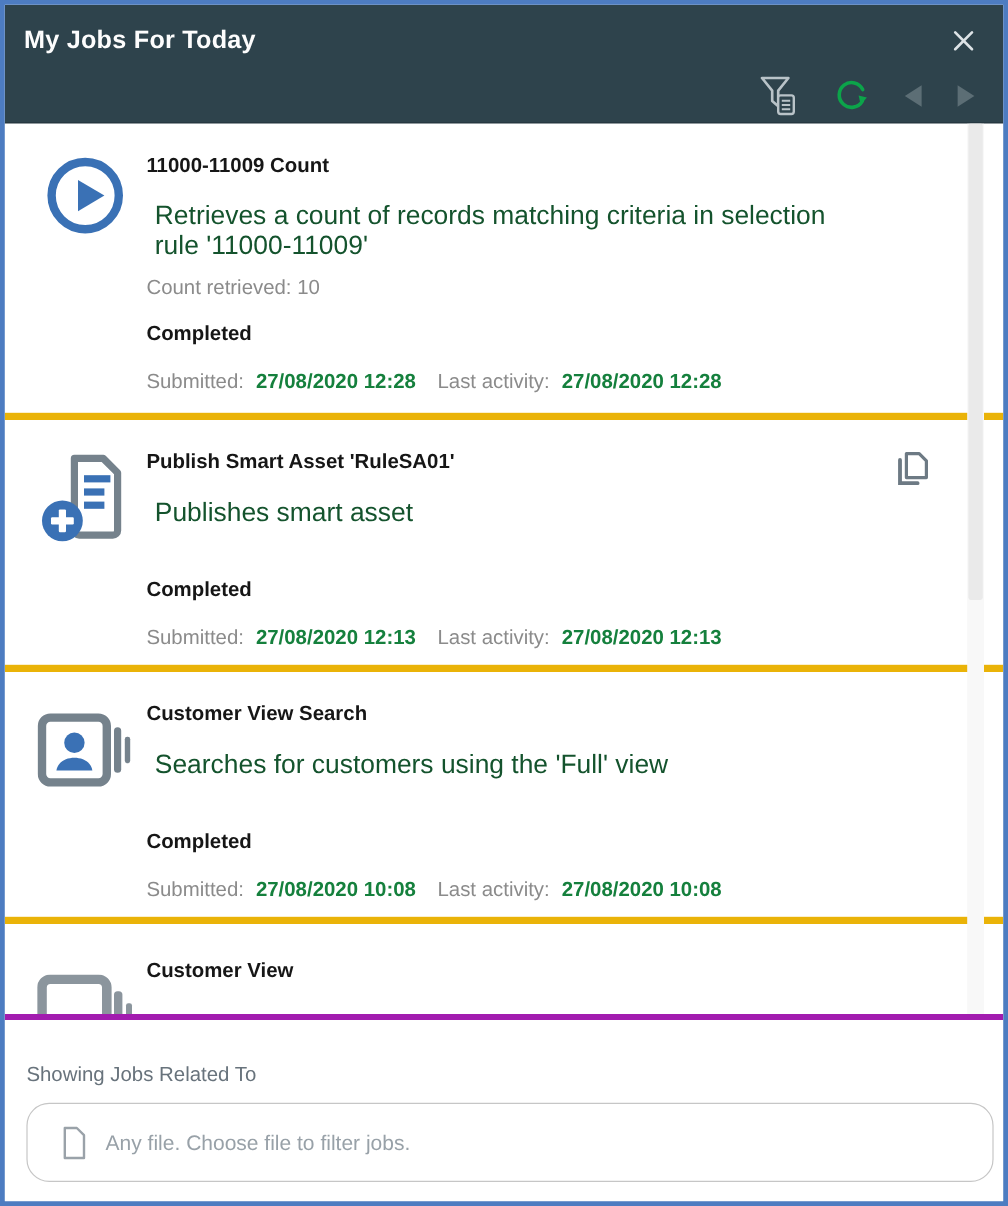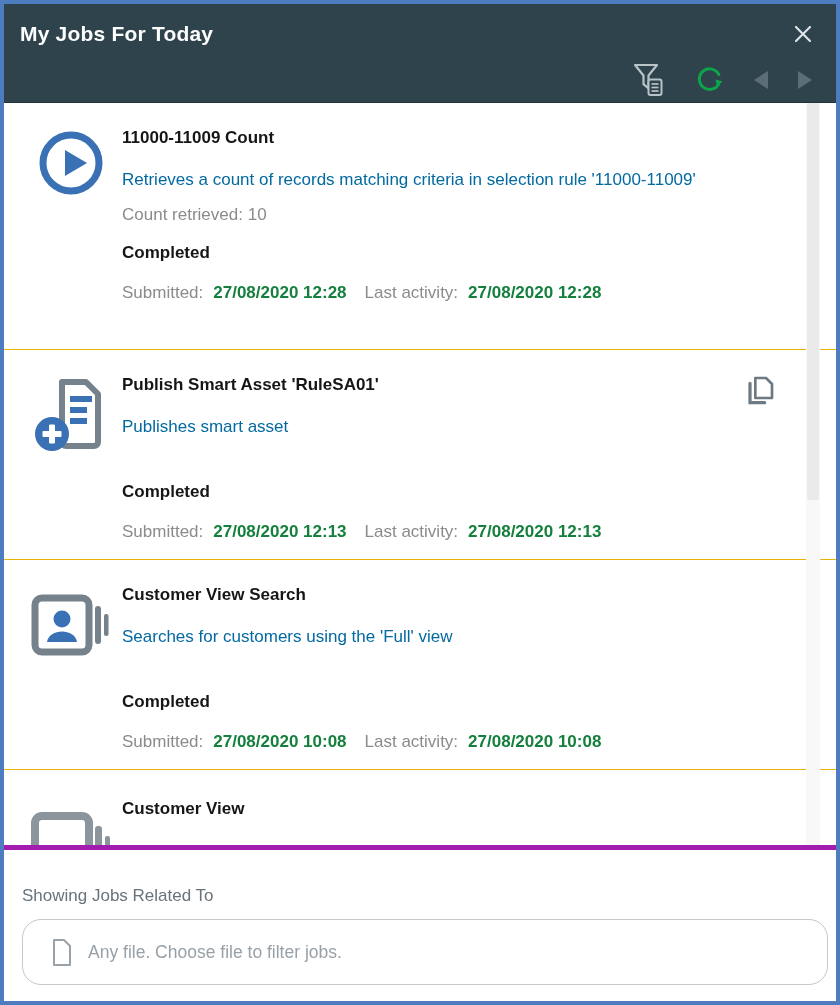--- a/index.html
+++ b/index.html
@@ -25,25 +25,25 @@
   .page-title { color:#fdfdfd; font-size:21px; font-weight:bold; letter-spacing:.2px; }
   .icon-btn { background:none; border:none; cursor:pointer; padding:0; display:flex; align-items:center; justify-content:center; }
   .toolbar { display:flex; justify-content:flex-end; align-items:center; gap:30px; margin-top:6px; padding-right:4px; }
 
   .tri { width:0; height:0; border-style:solid; display:block; }
   .tri-left  { border-width:9px 14px 9px 0; border-color:transparent #5c6e75 transparent transparent; }
   .tri-right { border-width:9px 0 9px 14px; border-color:transparent transparent transparent #5c6e75; }
 
   
   .list { flex:1 1 auto; position:relative; background:#fff; overflow:hidden; }
-  .job-item { display:flex; padding:24px 26px 16px 16px; border-bottom:1px solid #eab308; }
+  .job-item { display:flex; padding:24px 26px 16px 16px; border-bottom:6px solid #eab308; }
   .job-icon-col { flex:0 0 102px; display:flex; justify-content:center; align-items:flex-start; padding-top:2px; }
   .job-body { flex:1 1 auto; position:relative; }
   .job-title { font-size:17px; font-weight:bold; color:#161616; line-height:22px; }
-  .job-desc { font-size:17px; color:#0369a1; line-height:25px; margin-top:18px; max-width:585px; }
+  .job-desc { font-size:22px; color:#14532d; line-height:25px; margin-top:18px; max-width:585px;margin-left:7px; }
   .job-detail { font-size:17px; color:#8b8b8b; line-height:22px; margin-top:12px; }
   .job-status { font-size:17px; font-weight:bold; color:#161616; line-height:22px; margin-top:16px; }
   .job-status.spaced { margin-top:42px; }
   .job-times { font-size:17px; line-height:22px; margin-top:18px; display:flex; align-items:flex-end; }
   .t-label { color:#8b8b8b; }
   .t-value { color:#15803d; font-weight:600; margin-left:10px; }
   .t-label.la { margin-left:18px; }
   .copy-btn { position:absolute; top:-2px; right:34px; }
 
   

